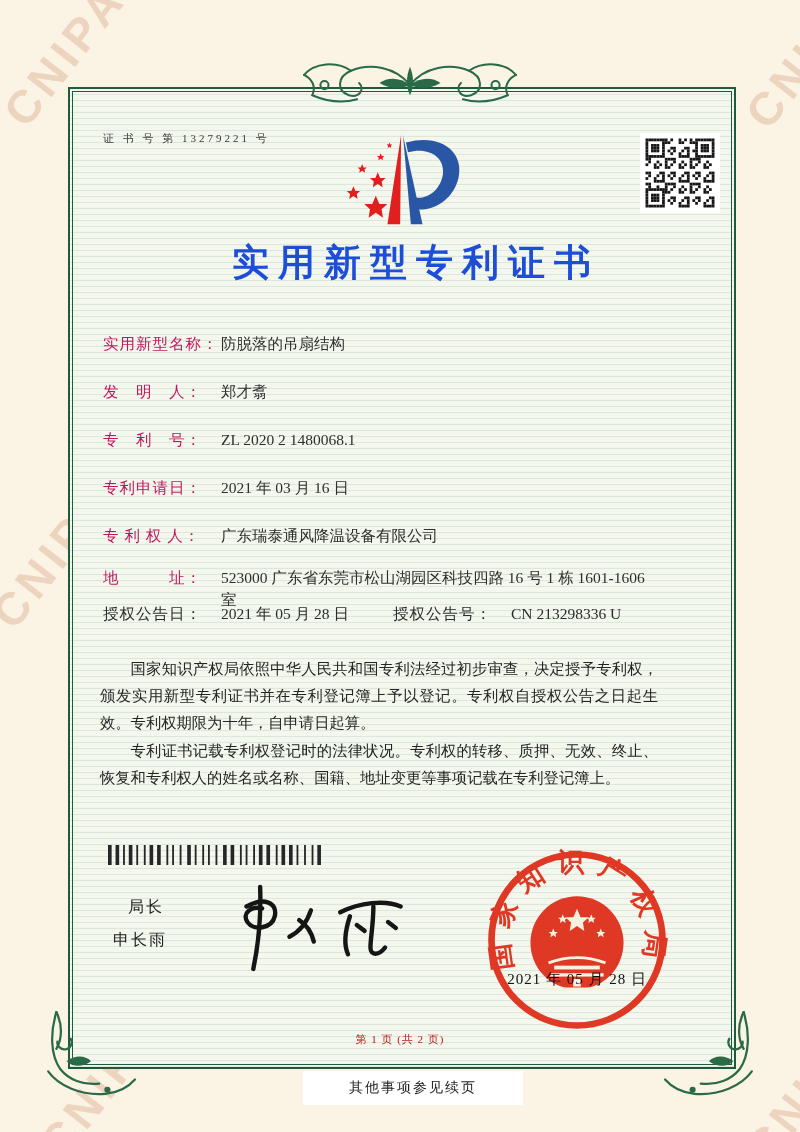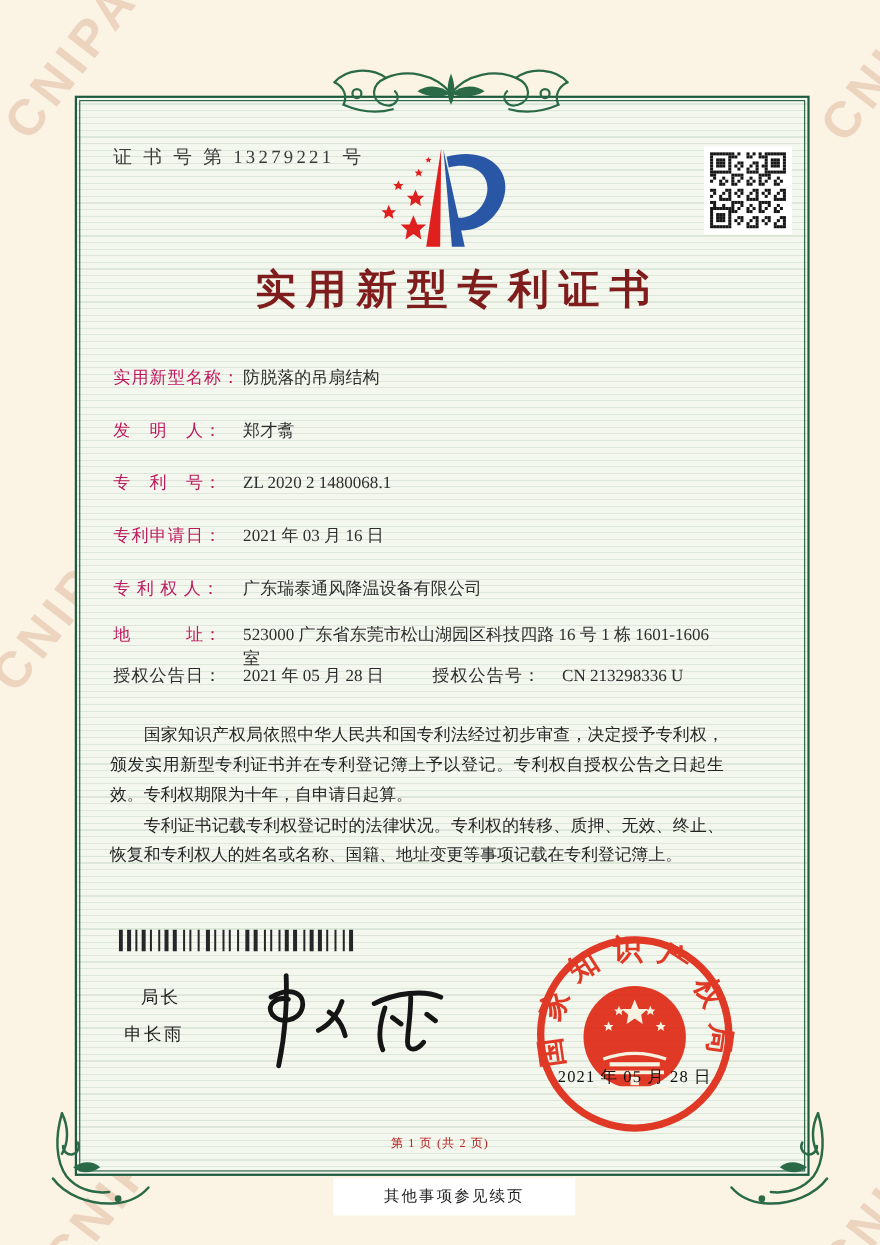--- a/index.html
+++ b/index.html
@@ -9,24 +9,24 @@
   
   .wm{position:absolute;font-family:"Liberation Sans","DejaVu Sans",sans-serif;font-weight:bold;
       font-size:46px;letter-spacing:5px;color:rgba(206,146,116,0.32);transform:rotate(-52deg);
       pointer-events:none;white-space:nowrap;}
   .wm.light{color:rgba(206,150,120,0.16);}
   
   .frame{position:absolute;left:68px;top:87px;width:664px;height:978px;
          border:2.5px solid #1e5a3c;background-color:#f4f7ee;
          background-image:repeating-linear-gradient(0deg,rgba(104,148,108,0.16) 0px,rgba(104,148,108,0.16) 1px,transparent 1px,transparent 6px);}
   .frame::after{content:'';position:absolute;inset:2px;border:1px solid #1e5a3c;pointer-events:none;}
-  .cert-no{position:absolute;left:103px;top:131px;font-size:17px;letter-spacing:3px;color:#3a3a3a;}
+  .cert-no{position:absolute;left:103px;top:131px;font-size:11px;letter-spacing:3px;color:#3a3a3a;}
   .qr-box{position:absolute;left:640px;top:133px;width:80px;height:80px;background:#fff;}
   .title{position:absolute;left:68px;top:238px;width:696px;text-align:center;font-size:37px;
-         font-weight:bold;letter-spacing:9px;color:#7f1d1d;}
+         font-weight:bold;letter-spacing:9px;color:#1d4ed8;}
   .row{position:absolute;left:103px;width:556px;display:flex;font-size:15.5px;line-height:1.45;}
   .lbl{flex:0 0 118px;letter-spacing:1px;white-space:pre;color:#be185d;}
   .val{flex:1;word-break:break-all;color:#2e2e2e;}
   .grant-row{position:absolute;left:103px;top:588px;width:600px;font-size:15.5px;white-space:nowrap;margin-top:16px;}
   .grant-row .lbl2{display:inline-block;width:118px;letter-spacing:1px;}
   .grant-row .val2{display:inline-block;width:172px;}
   .paras{position:absolute;left:100px;top:655px;width:558px;font-size:15.3px;line-height:1.78;
          text-align:justify;color:#242424;}
   .paras p{margin:0;text-indent:2em;}
   .barcode{position:absolute;left:108px;top:845px;width:214px;height:20px;}

